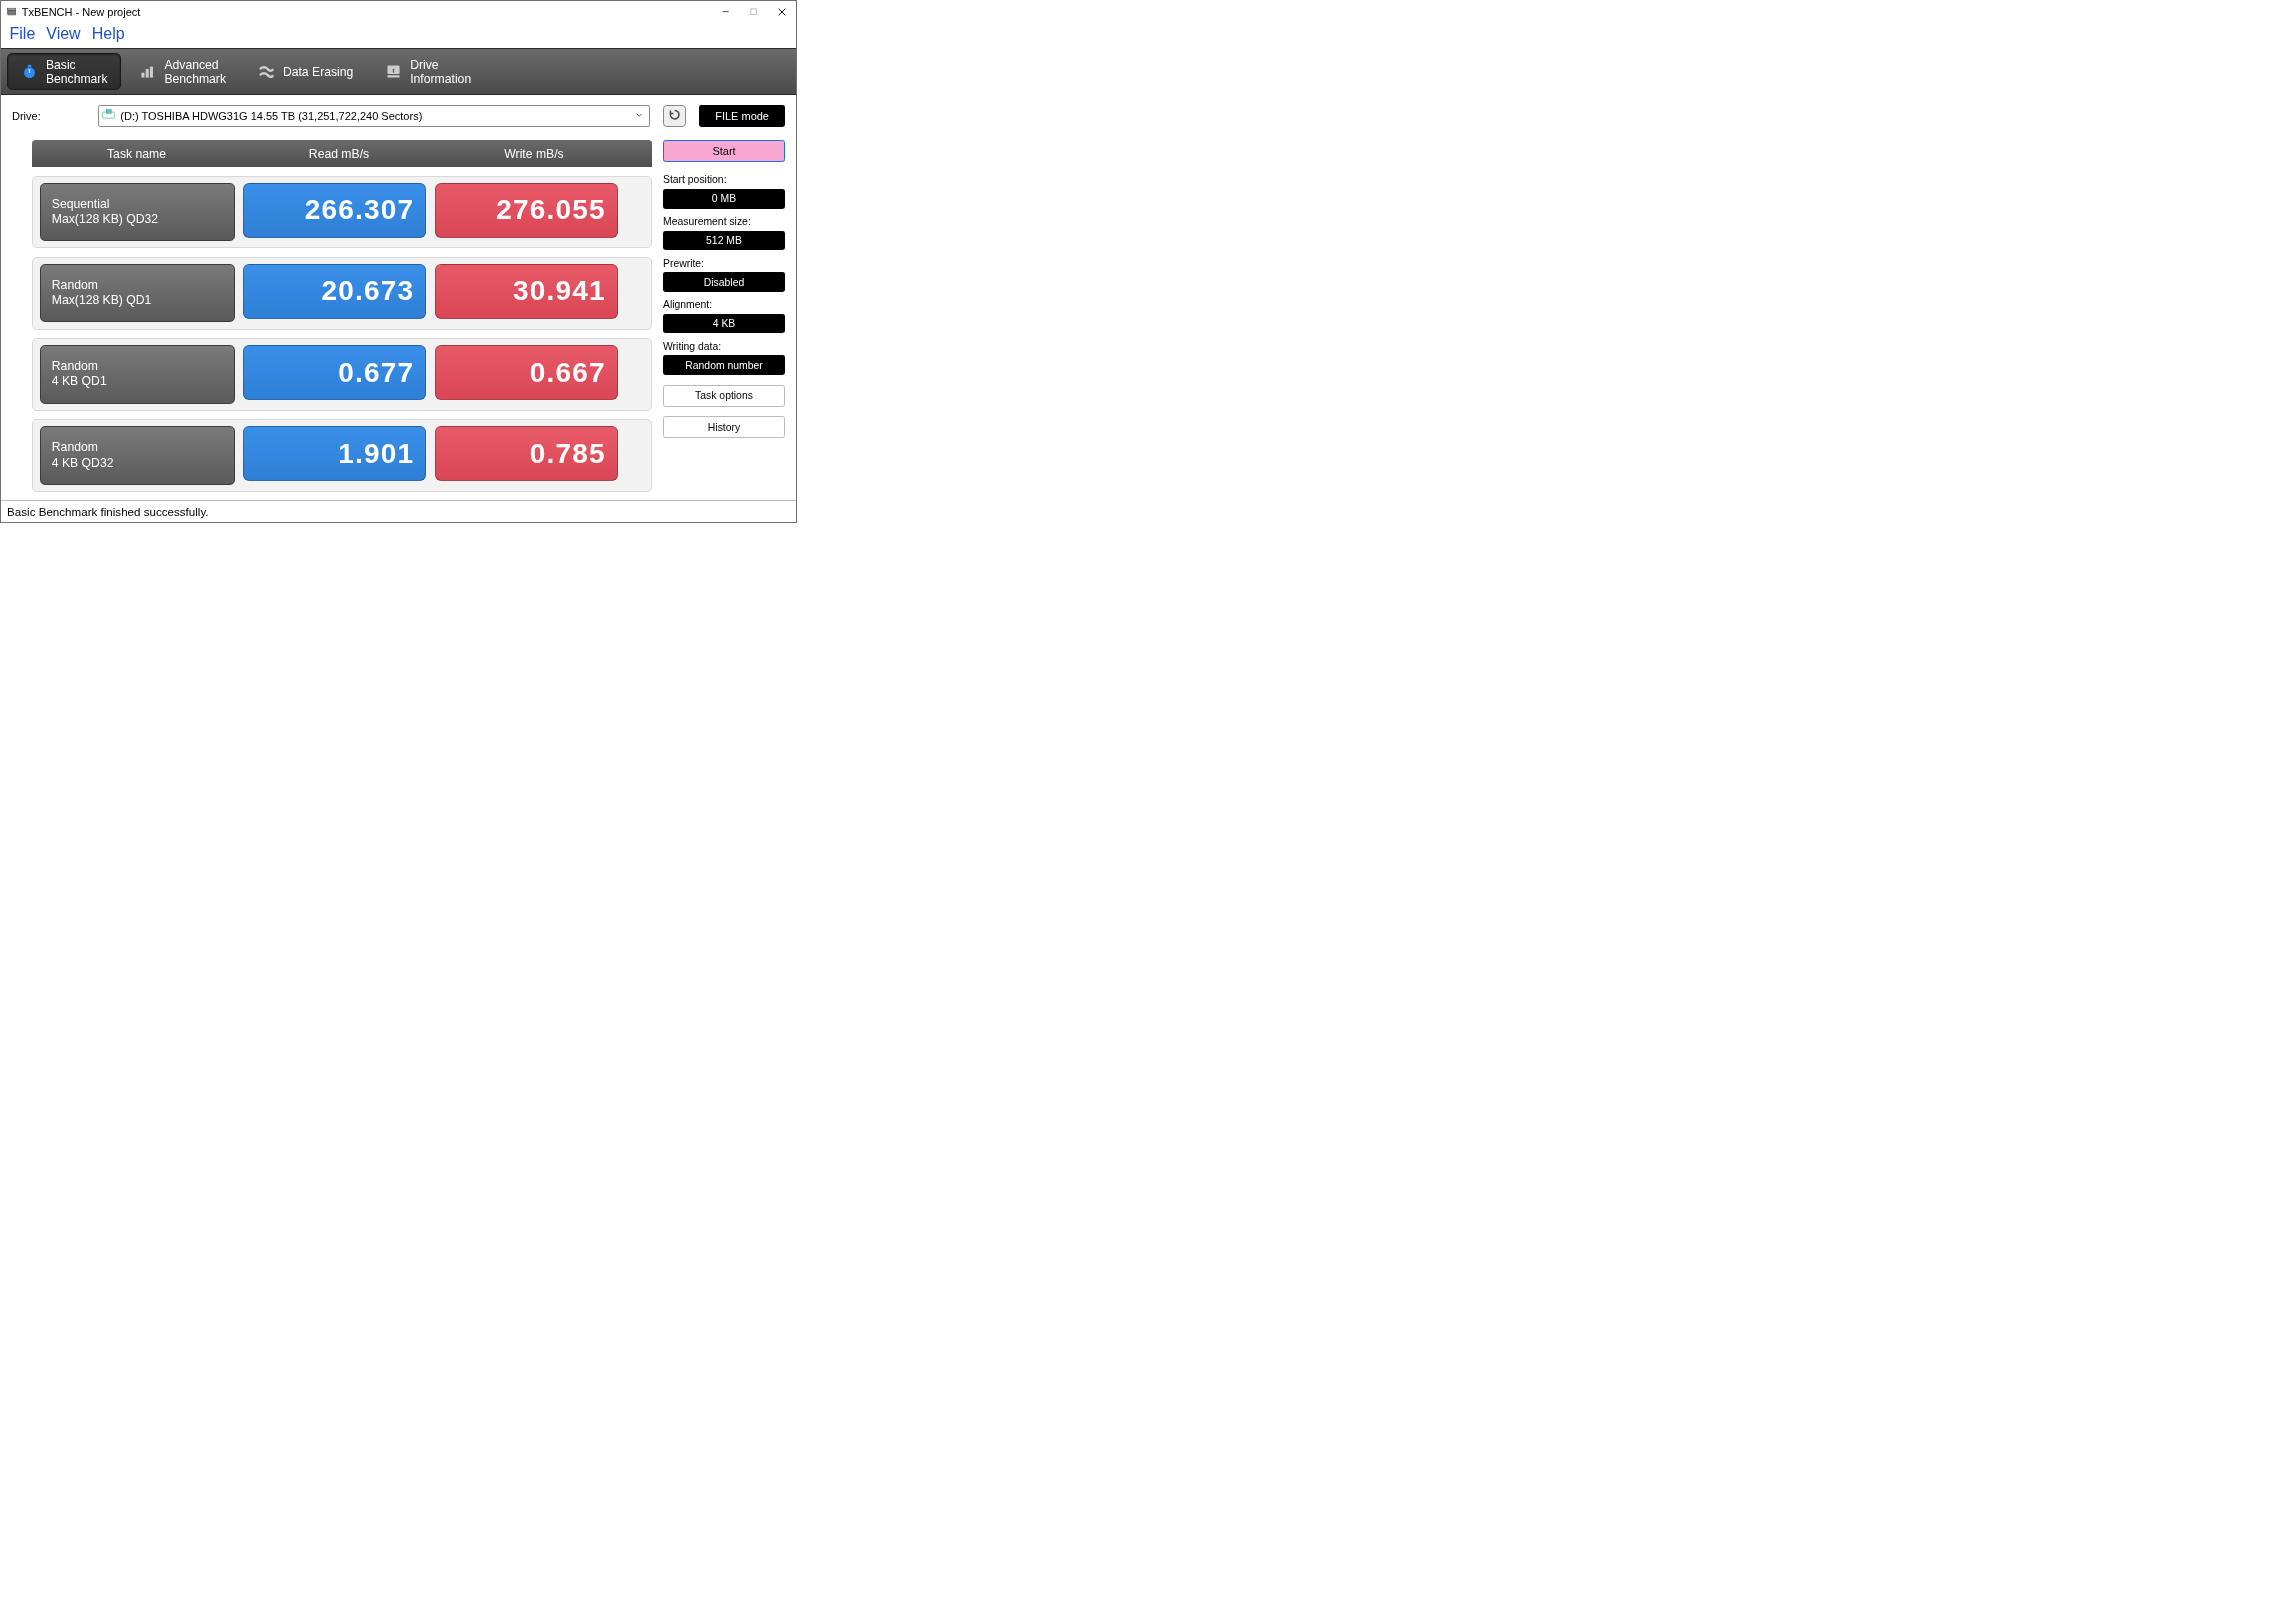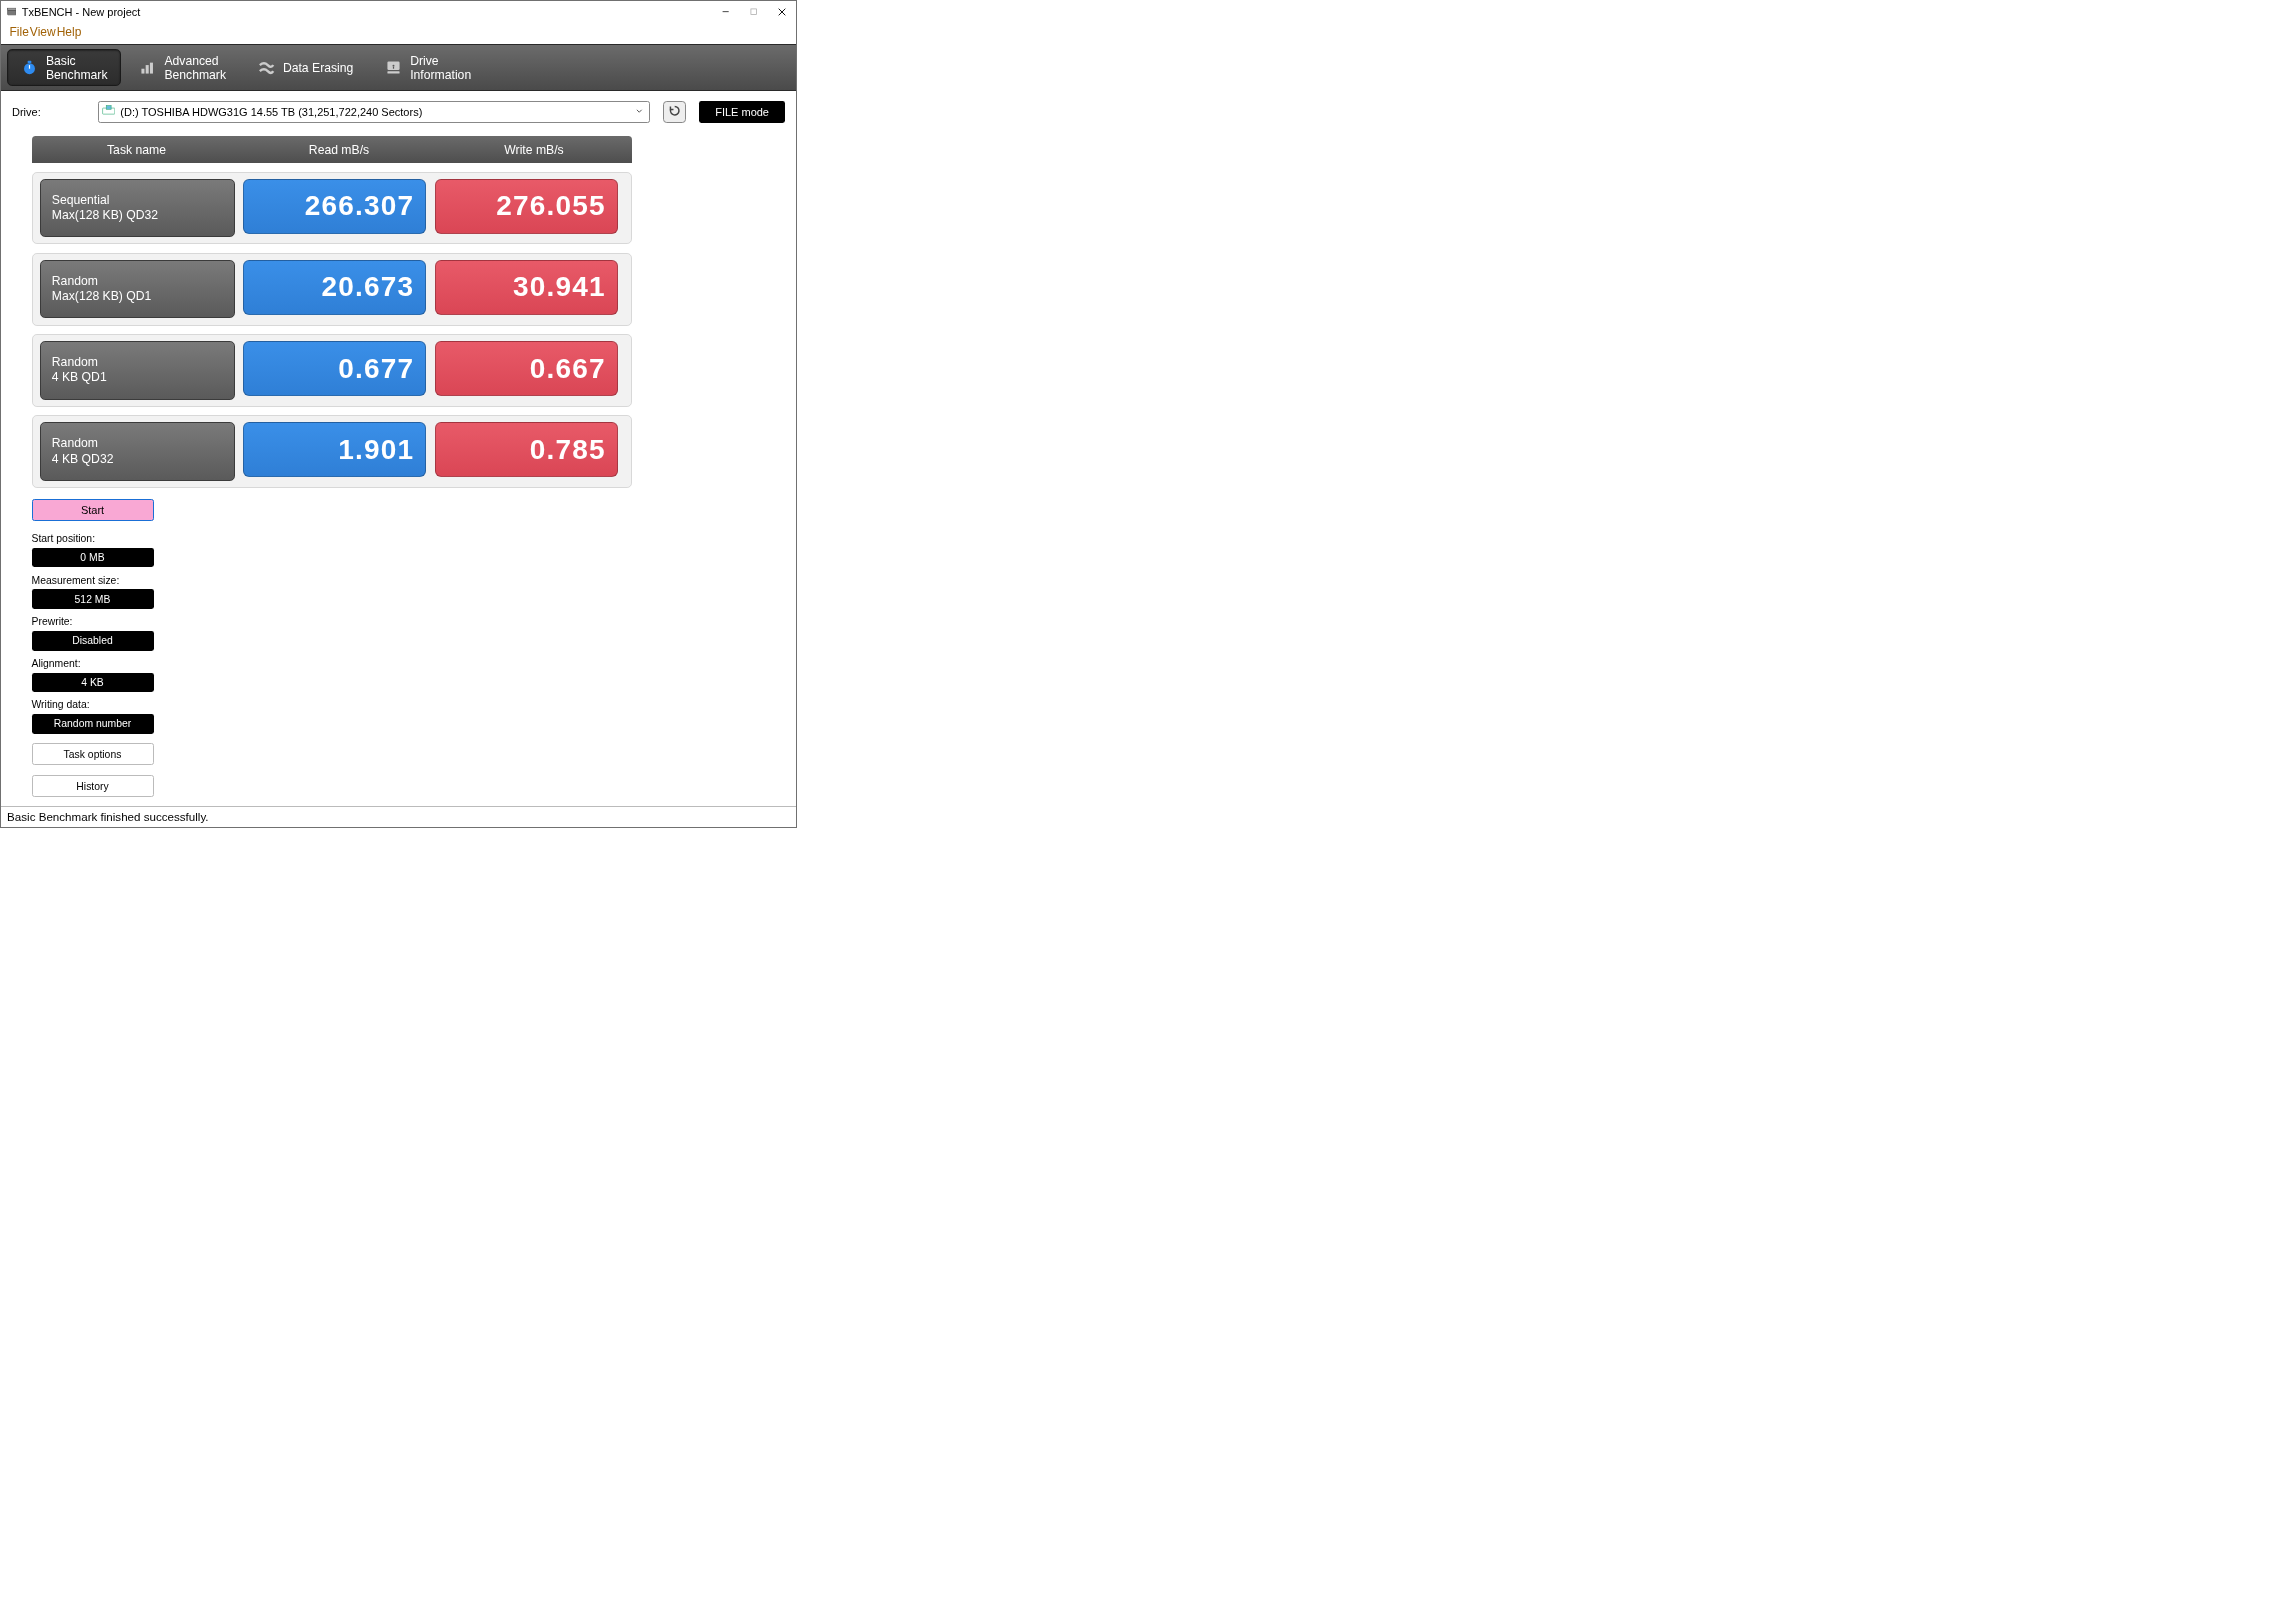--- a/index.html
+++ b/index.html
@@ -32,24 +32,24 @@
   .titlebar-title { font-size: 11px; color: #000; flex: 1; }
   .win-controls { display: flex; }
   .win-btn {
     width: 28px; height: 22px;
     display: flex; align-items: center; justify-content: center;
     font-size: 8.5px; color: #000;
   }
   
   .menubar {
     display: flex;
-    gap: 1px;
+    gap: 11px;
     padding: 2.4px 7.3px 4.9px 8.5px;
-    font-size: 12px;
-    color: #a16207;
+    font-size: 16px;
+    color: #1d4ed8;
   }
   .menubar span { cursor: default; }
   
   .toolbar {
     background: linear-gradient(#6b6b6b,#4a4a4a);
     border-top: 0.6px solid #2a2a2a;
     border-bottom: 0.6px solid #2a2a2a;
     display: flex;
     align-items: stretch;
     padding: 3.7px 6.1px;
@@ -112,21 +112,20 @@
     border-radius:2.4px;
     display:flex; align-items:center; justify-content:center;
     font-size:11px;
   }
   
   .content {
     display:flex;
     gap:11px;
     padding: 6.1px 11px 8.5px 30.5px;
     align-items:flex-start;
-    flex-direction:column;
   }
   .results-col { flex:1; }
   .side-col { width:122px; display:flex; flex-direction:column; gap:3.7px; }
 
   
   .results-header {
     display:flex;
     background: linear-gradient(#6a6a6a,#4e4e4e);
     color:#fff;
     border-radius:3.7px 3.7px 0 0;

